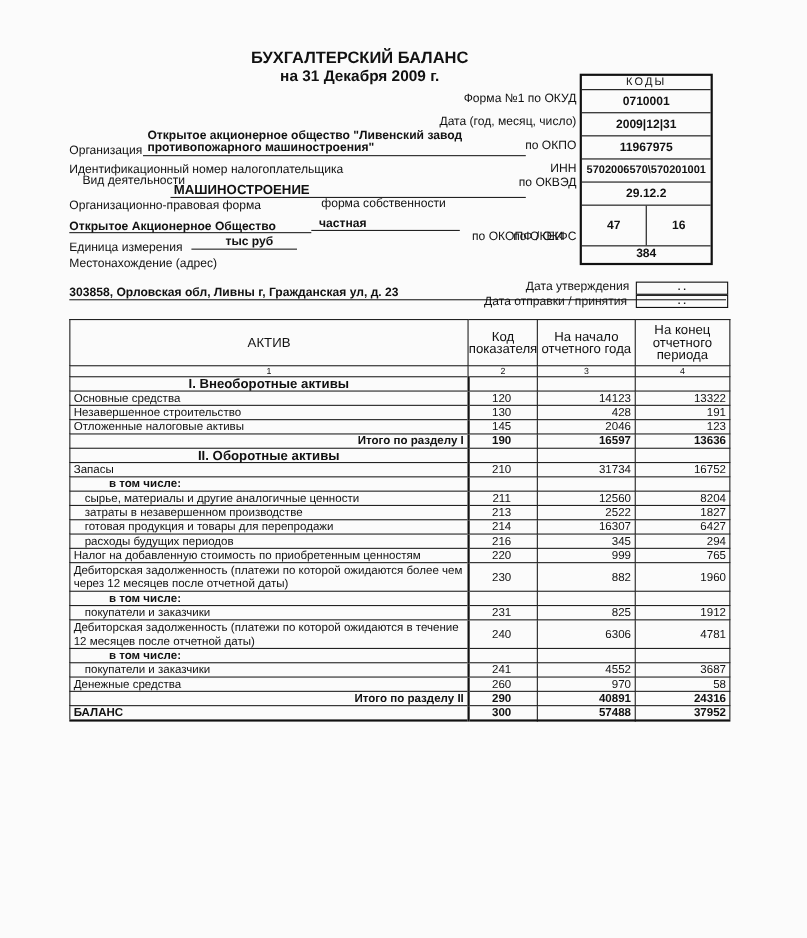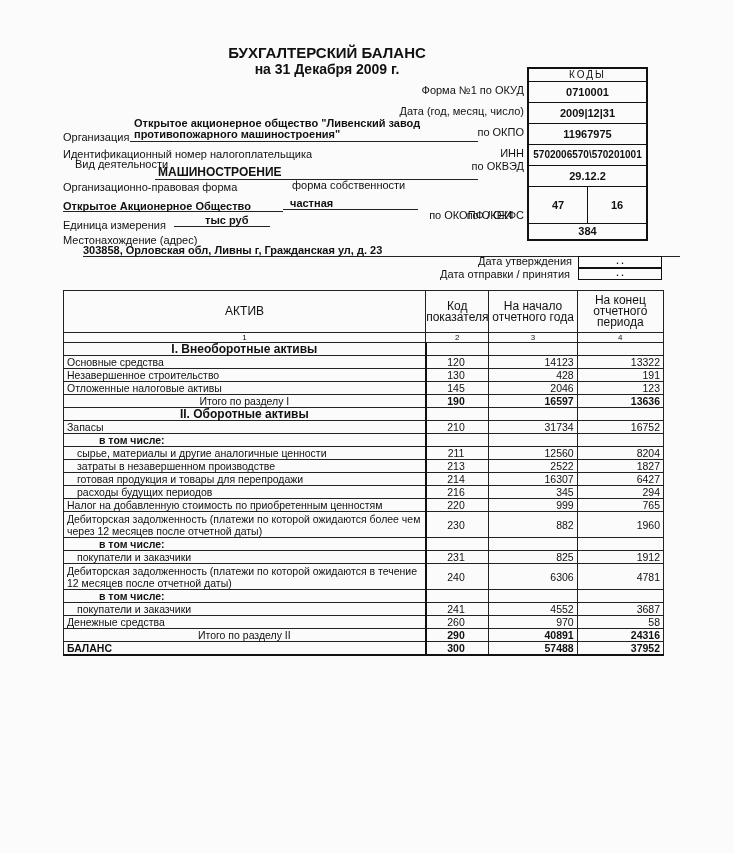--- a/index.html
+++ b/index.html
@@ -29,21 +29,21 @@
     table.bal th { font-weight: normal; font-size: 12px; line-height: 11px; }
     .c1 { width: 368px; }
     .c2 { width: 57px; }
     .c3 { width: 89px; }
     .c4 { width: 87px; }
     .colnum td { font-size: 8px; text-align: center; height: 10px; line-height: 9px; }
     .body-row td { height: 13px; line-height: 12px; padding: 0 3px; }
     .body-row td.code { text-align: center; padding-left: 0; }
     .body-row td.num { text-align: right; }
     .sec td.name { text-align: center; font-weight: bold; font-size: 12px; }
-    .total td.name { text-align: center; font-weight: normal; }
+    .total td.name { text-align: right; font-weight: bold; }
     .total td.code, .total td.num { font-weight: bold; }
     .ind1 { padding-left: 35px !important; }
     .ind2 { padding-left: 13px !important; }
     .tall td { height: 26px; }
     .thick-left { border-left: 2px solid #111 !important; }
   </style>
 </head>
 <body>
 
 <div class="abs title">БУХГАЛТЕРСКИЙ БАЛАНС</div>
@@ -90,21 +90,21 @@
 </div>
 <div class="abs uline" style="left:283px; top:197px; width:135px; height:13px;">
   <span class="lbl b" style="position:absolute; left:7px; top:0;">частная</span>
 </div>
 
 <div class="abs lbl" style="left:63px; top:219px;">Единица измерения</div>
 <div class="abs uline" style="left:174px; top:214px; width:96px; height:13px;">
   <span class="lbl b" style="position:absolute; left:31px; top:0;">тыс руб</span>
 </div>
 <div class="abs lbl" style="left:63px; top:234px;">Местонахождение (адрес)</div>
-<div class="abs uline" style="left:63px; top:244px; width:597px; height:13px;margin-left:20px;">
+<div class="abs uline" style="left:63px; top:260px; width:597px; height:13px;">
   <span class="lbl b" style="position:absolute; left:0; top:0;">303858, Орловская обл, Ливны г, Гражданская ул, д. 23</span>
 </div>
 
 <div class="abs rlbl" style="right:162px; top:255px;">Дата утверждения</div>
 <div class="abs datebox" style="top:256px;">. .</div>
 <div class="abs rlbl" style="right:164px; top:268px;">Дата отправки / принятия</div>
 <div class="abs datebox" style="top:268px;">. .</div>
 
 <table class="bal">
   <thead>

